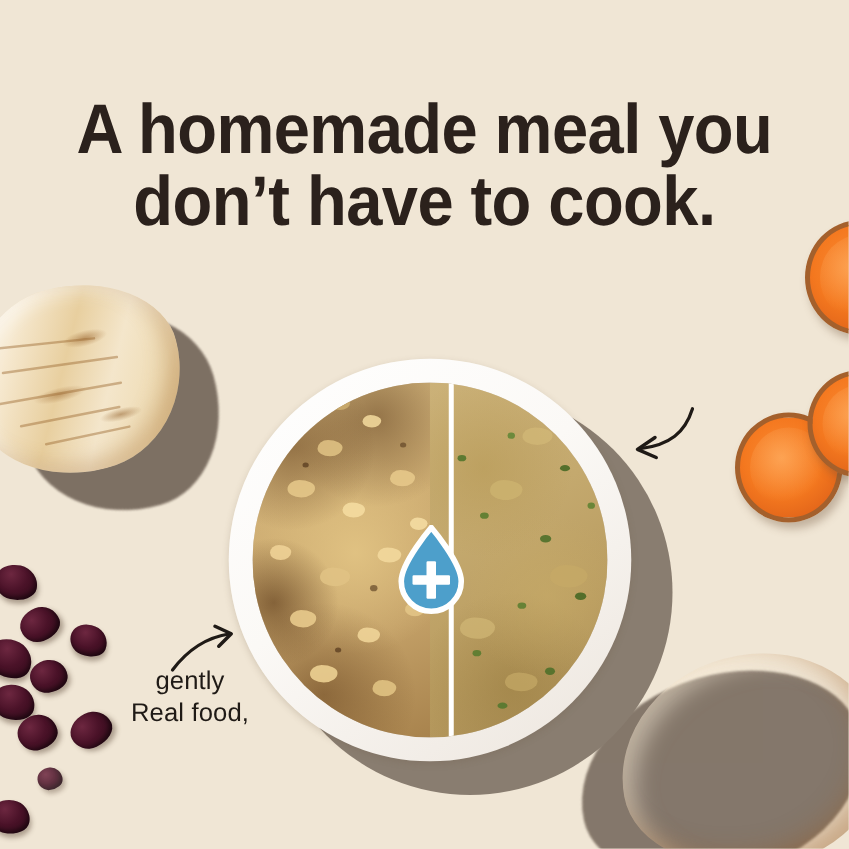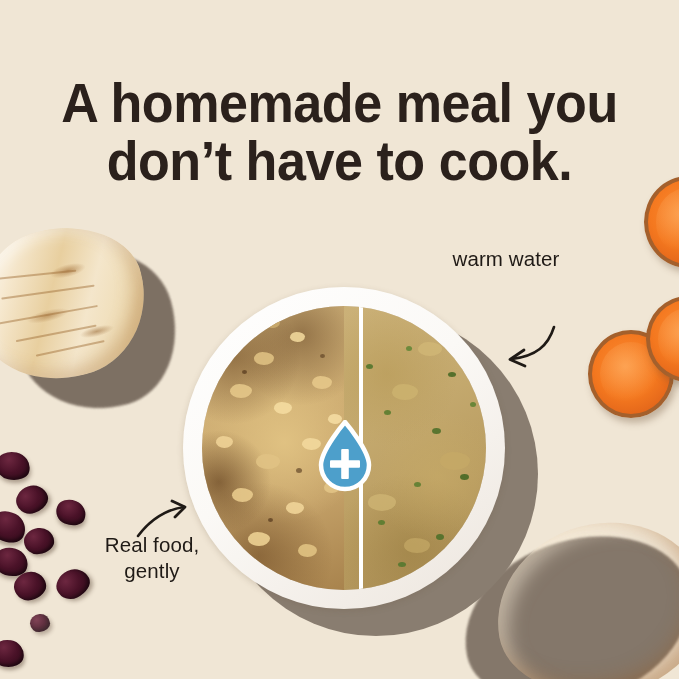--- a/index.html
+++ b/index.html
@@ -258,29 +258,28 @@
     </div>
   </div>
 
   <svg id="droplet" viewBox="0 0 58 74">
     <path d="M29 2 C29 2 53 30 53 45 A24 24 0 0 1 5 45 C5 30 29 2 29 2 Z" fill="#4d9fcb" stroke="#ffffff" stroke-width="4.5" stroke-linejoin="round"></path>
     <rect x="25.2" y="29" width="7.6" height="30" rx="1" fill="#ffffff"></rect>
     <rect x="14" y="40.2" width="30" height="7.6" rx="1" fill="#ffffff"></rect>
   </svg>
 
   <div class="anno" id="anno-right">
-    <span class="ln">warm water</span>
   </div>
   <svg class="arrow" id="arrow-right" width="62" height="48" viewBox="0 0 62 48">
     <path d="M56 5 C50 24 38 34 14 37" fill="none" stroke="#1f1a16" stroke-width="2.6" stroke-linecap="round"></path>
     <path d="M26 28 L12 37.5 L27 44" fill="none" stroke="#1f1a16" stroke-width="2.8" stroke-linecap="round" stroke-linejoin="round"></path>
   </svg>
 
   <div class="anno" id="anno-left">
+    <span class="ln">gently</span>
     <span class="ln">Real food,</span>
-    <span class="ln">gently</span>
   </div>
   <svg class="arrow" id="arrow-left" width="60" height="44" viewBox="0 0 60 44">
     <path d="M4 38 C16 22 30 12 50 9" fill="none" stroke="#1f1a16" stroke-width="2.6" stroke-linecap="round"></path>
     <path d="M38 3 L51 9 L41 19" fill="none" stroke="#1f1a16" stroke-width="2.8" stroke-linecap="round" stroke-linejoin="round"></path>
   </svg>
 
 </div>
 
 </body></html>

